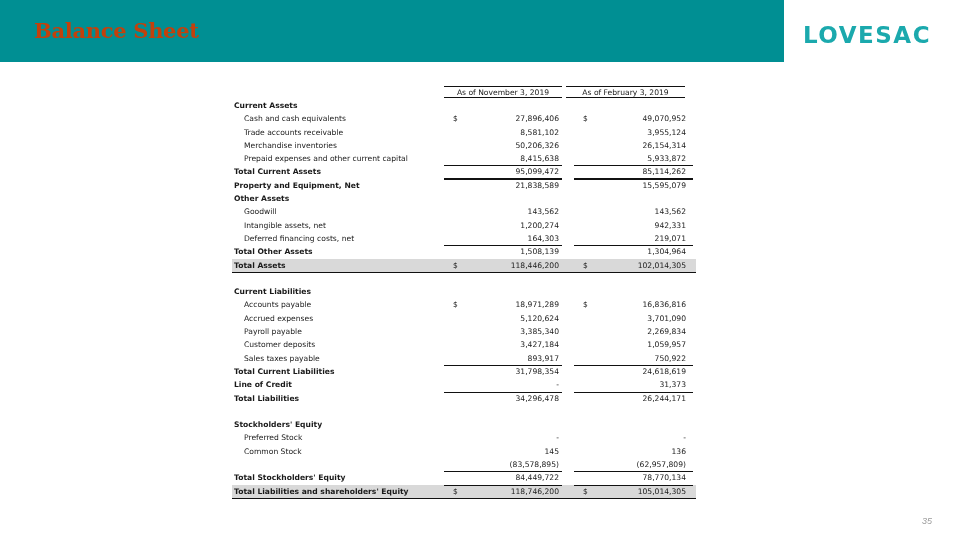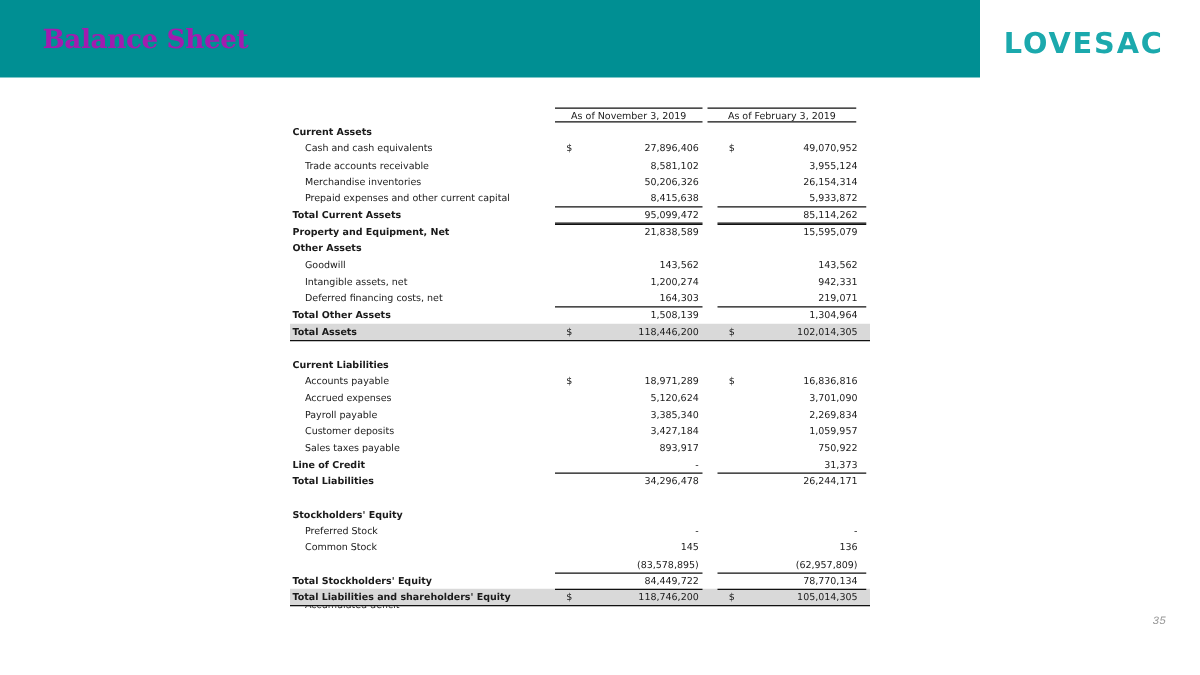--- a/index.html
+++ b/index.html
@@ -6,21 +6,21 @@
   html, body { width: 960px; height: 540px; background: #ffffff; overflow: hidden; }
   body { position: relative; font-family: "Liberation Sans", sans-serif; color: #222; }
 
   .header-band {
     position: absolute; left: 0; top: 0; width: 784px; height: 62px;
     background: #008f93;
   }
   .page-title {
     position: absolute; left: 34px; top: 18px;
     font-family: "DejaVu Serif", serif; font-weight: bold;
-    font-size: 21px; color: #a21caf; letter-spacing: -0.3px;
+    font-size: 21px; color: #c2410c; letter-spacing: -0.3px;
   }
   .logo {
     position: absolute; left: 803px; top: 22px;
     font-family: "DejaVu Sans", sans-serif; font-weight: bold;
     font-size: 23px; color: #1ba9ad; letter-spacing: 1.5px;
   }
 
   .sheet {
     position: absolute; left: 232px; top: 86px; width: 464px;
     font-family: "DejaVu Sans", sans-serif; font-size: 7.6px; color: #1a1a1a;
@@ -37,22 +37,22 @@
   .col-header { position: absolute; top: 0; height: 12px; text-align: center; border-top: 1px solid #111; border-bottom: 1px solid #111; line-height: 11px; }
   .ch1 { left: 212px; width: 118px; }
   .ch2 { left: 334px; width: 119px; }
 
   .line1 { position: absolute; left: 212px; width: 118px; border-top: 1px solid #111; }
   .line2 { position: absolute; left: 342px; width: 119px; border-top: 1px solid #111; }
   .shade-bar { position: absolute; left: 0; right: 0; top: 0; bottom: 0; background: #d9d9d9; }
   .bottom-rule { position: absolute; left: 0; width: 464px; border-top: 1px solid #111; }
 
   .page-number {
-    position: absolute; left: 922px; top: 492px; font-size: 9px; color: #9a9a9a;
-    font-family: Liberation Mono, monospace; font-style: italic;
+    position: absolute; left: 922px; top: 516px; font-size: 9px; color: #9a9a9a;
+    font-family: Liberation Sans, sans-serif; font-style: italic;
   }
 </style>
 </head>
 <body>
 
 <div class="header-band"></div>
 <div class="page-title">Balance Sheet</div>
 <div class="logo">LOVESAC</div>
 
 <div class="sheet">
@@ -171,20 +171,27 @@
         <span class="label" style="position: absolute;">Customer deposits</span>
         <span class="col1-val">3,427,184</span>
         <span class="col2-val">1,059,957</span>
       </div>
       <div class="row indent">
         <span class="label" style="position: absolute;">Sales taxes payable</span>
         <span class="col1-val">893,917</span>
         <span class="col2-val">750,922</span>
       </div>
       <div class="row bold">
+        <div class="line1" style="top: 0px;"></div>
+        <div class="line2" style="top: 0px;"></div>
+        <span class="label" style="position: absolute;">Total Current Liabilities</span>
+        <span class="col1-val">31,798,354</span>
+        <span class="col2-val">24,618,619</span>
+      </div>
+      <div class="row bold">
         <span class="label" style="position: absolute;">Line of Credit</span>
         <span class="col1-val">-</span>
         <span class="col2-val">31,373</span>
       </div>
       <div class="row bold">
         <div class="line1" style="top: 0px;"></div>
         <div class="line2" style="top: 0px;"></div>
         <span class="label" style="position: absolute;">Total Liabilities</span>
         <span class="col1-val">34,296,478</span>
         <span class="col2-val">26,244,171</span>

